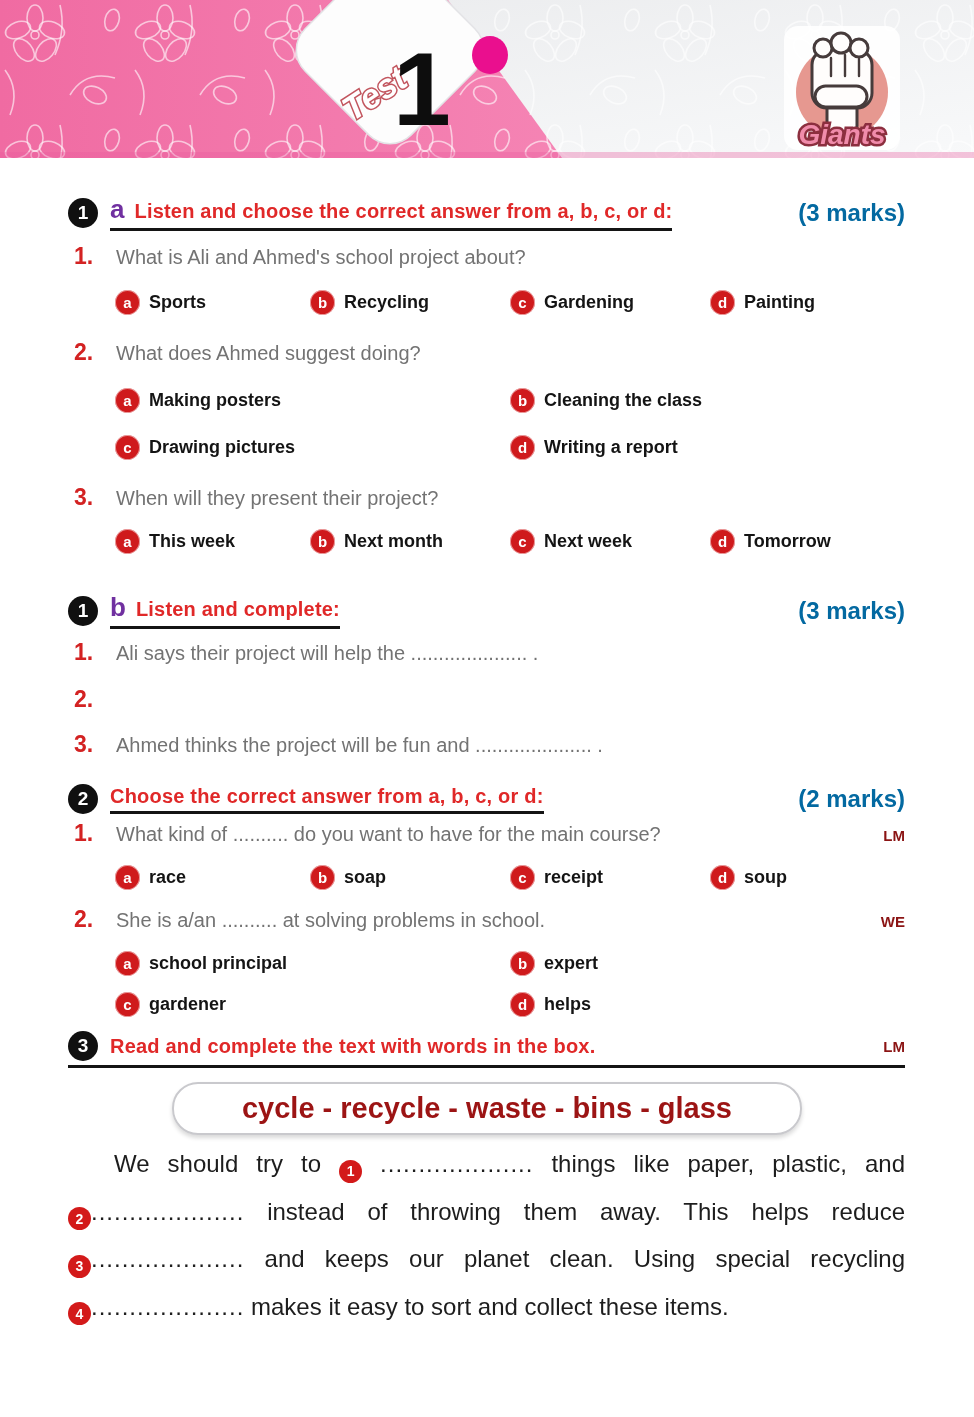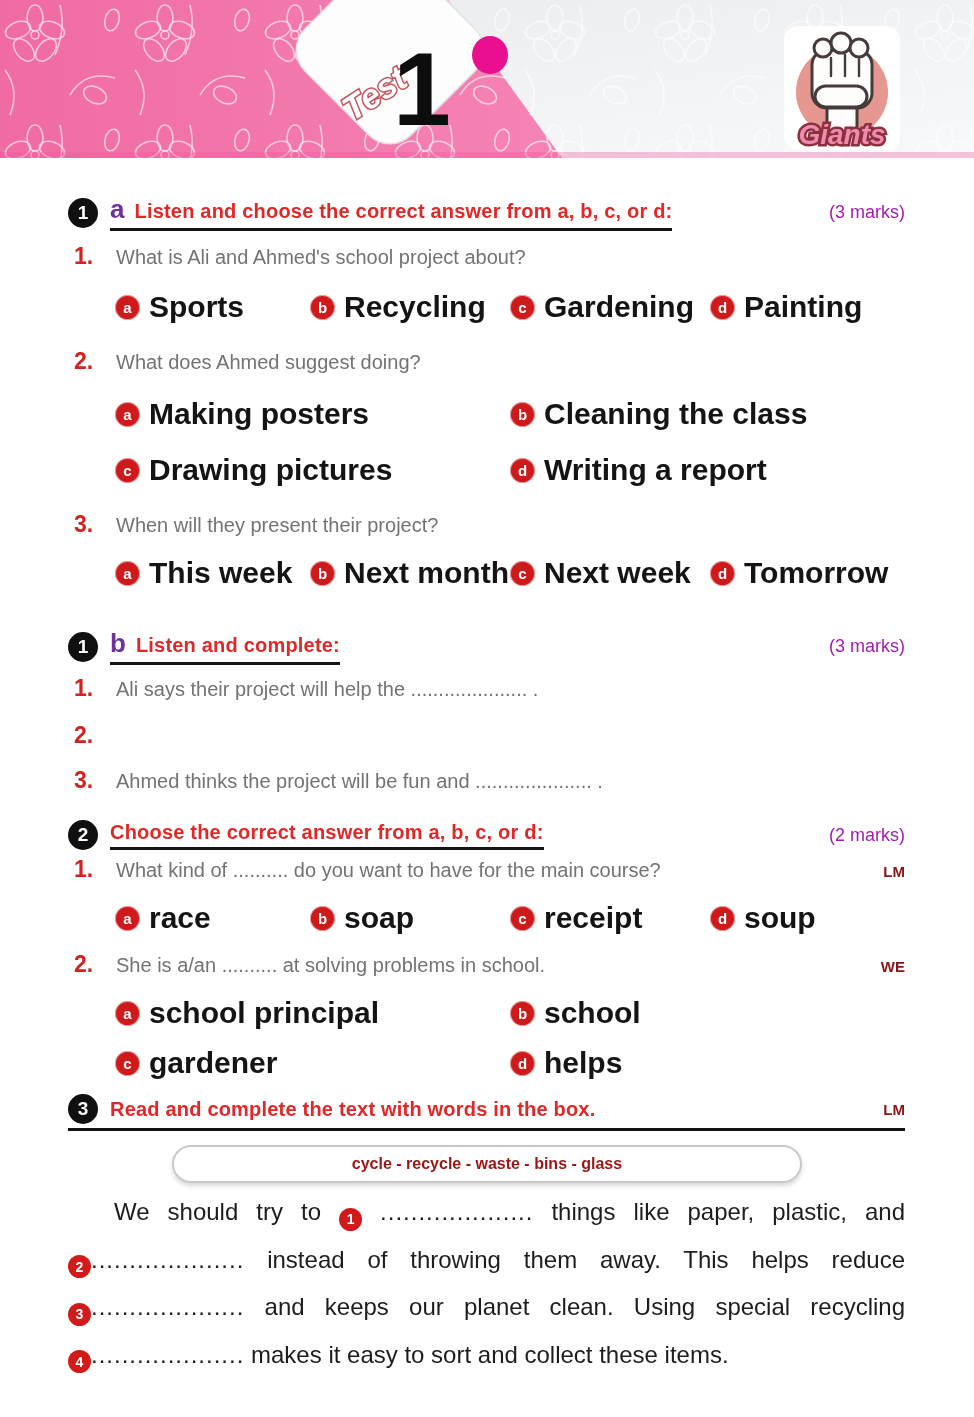--- a/index.html
+++ b/index.html
@@ -23,56 +23,56 @@
     flex:0 0 auto;width:30px;height:30px;border-radius:50%;
     background:#101010;color:#fff;display:flex;align-items:center;justify-content:center;
     font-weight:bold;font-size:19px;
   }
   .t-underline{
     display:flex;align-items:baseline;gap:10px;
     border-bottom:3px solid #141414;padding-bottom:3px;
   }
   .part-letter{color:#7030a0;font-weight:bold;font-size:26px;}
   .sec-title{color:#e02828;font-weight:bold;font-size:20px;letter-spacing:.2px;}
-  .marks{margin-left:auto;color:#a21caf;font-weight:normal;font-size:18px;white-space:nowrap;}
+  .marks{margin-left:auto;color:#0369a1;font-weight:bold;font-size:24px;white-space:nowrap;}
   .row-underline{border-bottom:3px solid #141414;padding-bottom:4px;}
   .tag{margin-left:auto;color:#8b1414;font-weight:bold;font-size:15px;}
 
   .q{display:flex;gap:14px;margin-left:6px;align-items:baseline;}
   .qnum{color:#d32222;font-weight:bold;font-size:23px;flex:0 0 28px;}
   .qtext{font-size:20px;color:#737373;}
 
   .opts-4{display:flex;margin-left:47px;align-items:center;}
   .opts-4 .opt:nth-child(1){width:195px;}
   .opts-4 .opt:nth-child(2){width:200px;}
   .opts-4 .opt:nth-child(3){width:200px;}
   .opts-2{display:flex;margin-left:47px;align-items:center;}
   .opts-2 .opt:first-child{width:395px;}
 
   .opt{display:flex;align-items:center;gap:9px;}
   .opt-circle{
     flex:0 0 auto;width:25px;height:25px;border-radius:50%;
     background:#cf1a1c;color:#fff;display:flex;align-items:center;justify-content:center;
     font-weight:bold;font-size:15px;box-shadow:inset 0 0 0 1px rgba(255,255,255,.55);
   }
-  .opt-label{font-weight:bold;font-size:30px;color:#141414;}
+  .opt-label{font-weight:bold;font-size:18px;color:#141414;}
 
   .mt36{margin-top:36px;} .mt38{margin-top:38px;} .mt26{margin-top:26px;}
   .mt24{margin-top:24px;} .mt22{margin-top:22px;} .mt20{margin-top:20px;}
   .mt18{margin-top:18px;} .mt16{margin-top:16px;} .mt14{margin-top:14px;}
   .mt12{margin-top:12px;} .mt10{margin-top:10px;}
   .mt6{margin-top:6px;}
 
   
   .word-box{
     margin:14px 0 0 104px;width:630px;box-sizing:border-box;
     border:2px solid #c9c9cd;border-radius:26px;
     box-shadow:0 3px 4px rgba(0,0,0,.15);
     text-align:center;padding:8px 10px;
-    color:#9c1414;font-weight:bold;font-size:16px;
+    color:#9c1414;font-weight:bold;font-size:29px;
   }
 
   
   .p-line{
     margin-top:15px;font-size:24px;color:#1d1d1d;
     text-align:justify;text-align-last:justify;
   }
   .p-line.indent{padding-left:46px;}
   .p-line.no-just{text-align:left;text-align-last:auto;}
   .n-circle{
@@ -281,21 +281,21 @@
     <span class="qtext">She is a/an .......... at solving problems in school.</span>
     <span class="tag">WE</span>
   </div>
   <div class="opts-2 mt18">
     <span class="opt">
         <span class="opt-circle">a</span>
         <span class="opt-label">school principal</span>
       </span>
     <span class="opt">
         <span class="opt-circle">b</span>
-        <span class="opt-label">school</span>
+        <span class="opt-label">expert</span>
       </span>
   </div>
   <div class="opts-2 mt16">
     <span class="opt">
         <span class="opt-circle">c</span>
         <span class="opt-label">gardener</span>
       </span>
     <span class="opt">
         <span class="opt-circle">d</span>
         <span class="opt-label">helps</span>

